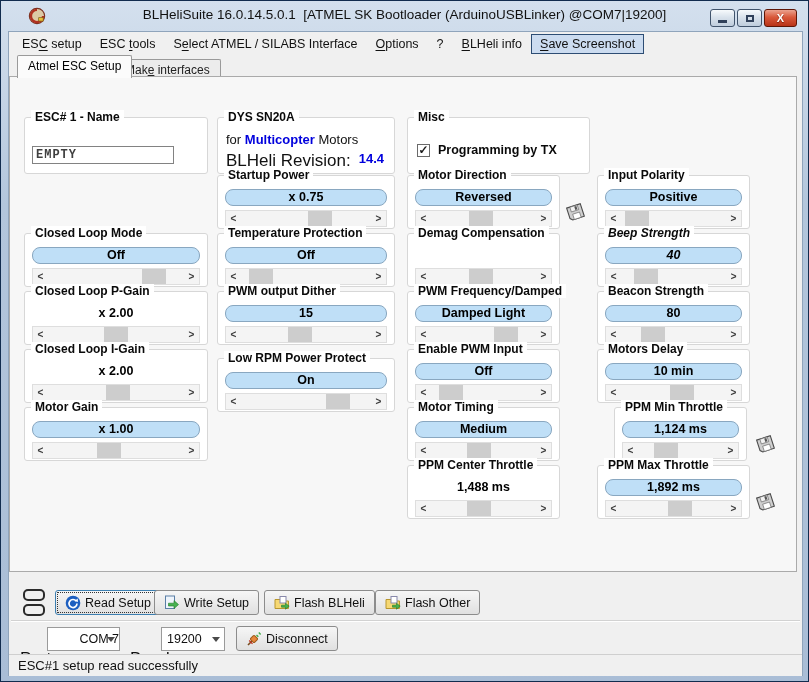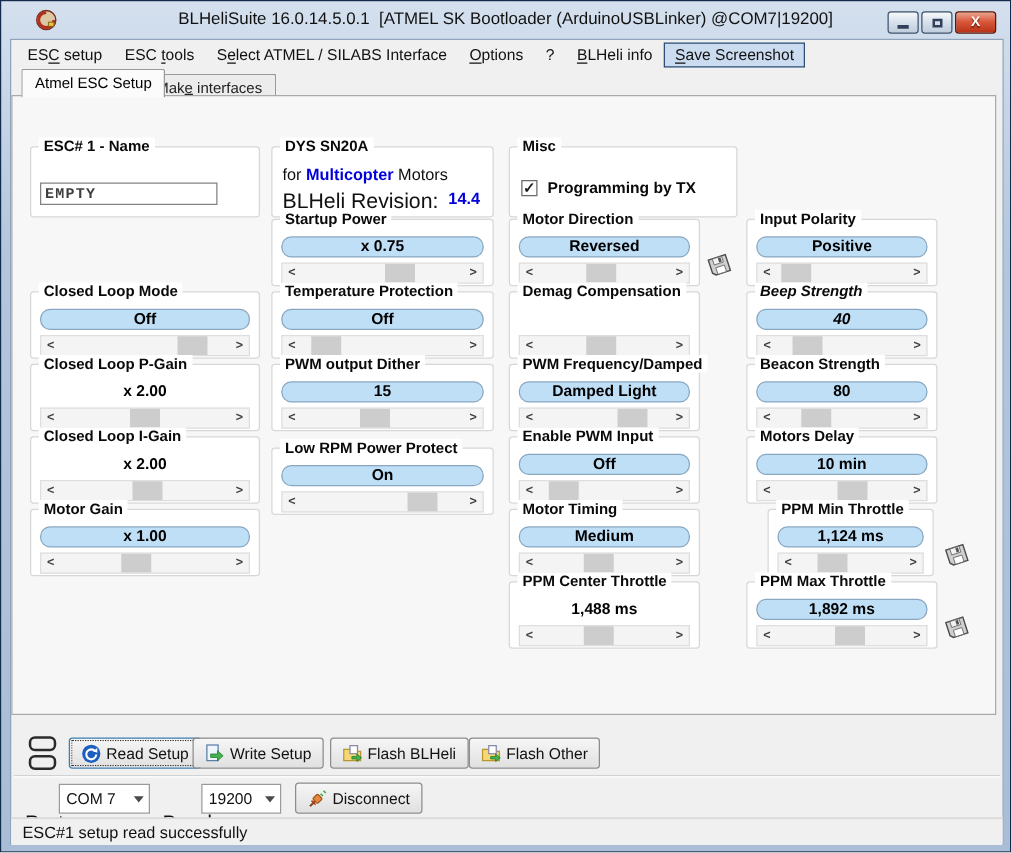--- a/index.html
+++ b/index.html
@@ -433,21 +433,21 @@
           <path d="M7.5 10.2 h4 v-2 l3.7 3 -3.7 3 v-2 h-4 z" fill="#47b14f" stroke="#1e7a28" stroke-width="0.6"></path>
         </svg>
         <span>Flash Other</span>
       </div>
     </div>
 
     <div class="hdiv" style="top:588px;"></div>
 
     <div class="portrow">
       <div class="flabel" style="left:11px;">Port:</div>
-      <div class="combo" style="left:38px; width:73px;">
+      <div class="combo" style="left:38px; width:73px;text-align:right;">
         <span>COM 7</span><div class="chev"></div>
       </div>
       <div class="flabel" style="left:121px;">Baud:</div>
       <div class="combo" style="left:152px; width:64px;">
         <span>19200</span><div class="chev"></div>
       </div>
       <div class="btn" style="left:227px; top:3px;">
         <svg viewBox="0 0 16 16">
           <path d="M2 14 L6 10" stroke="#7a4a1e" stroke-width="1.6"></path>
           <rect x="5.2" y="5.2" width="5.6" height="5.6" rx="1.2" transform="rotate(45 8 8)" fill="#e8873c" stroke="#9a5a1a"></rect>

